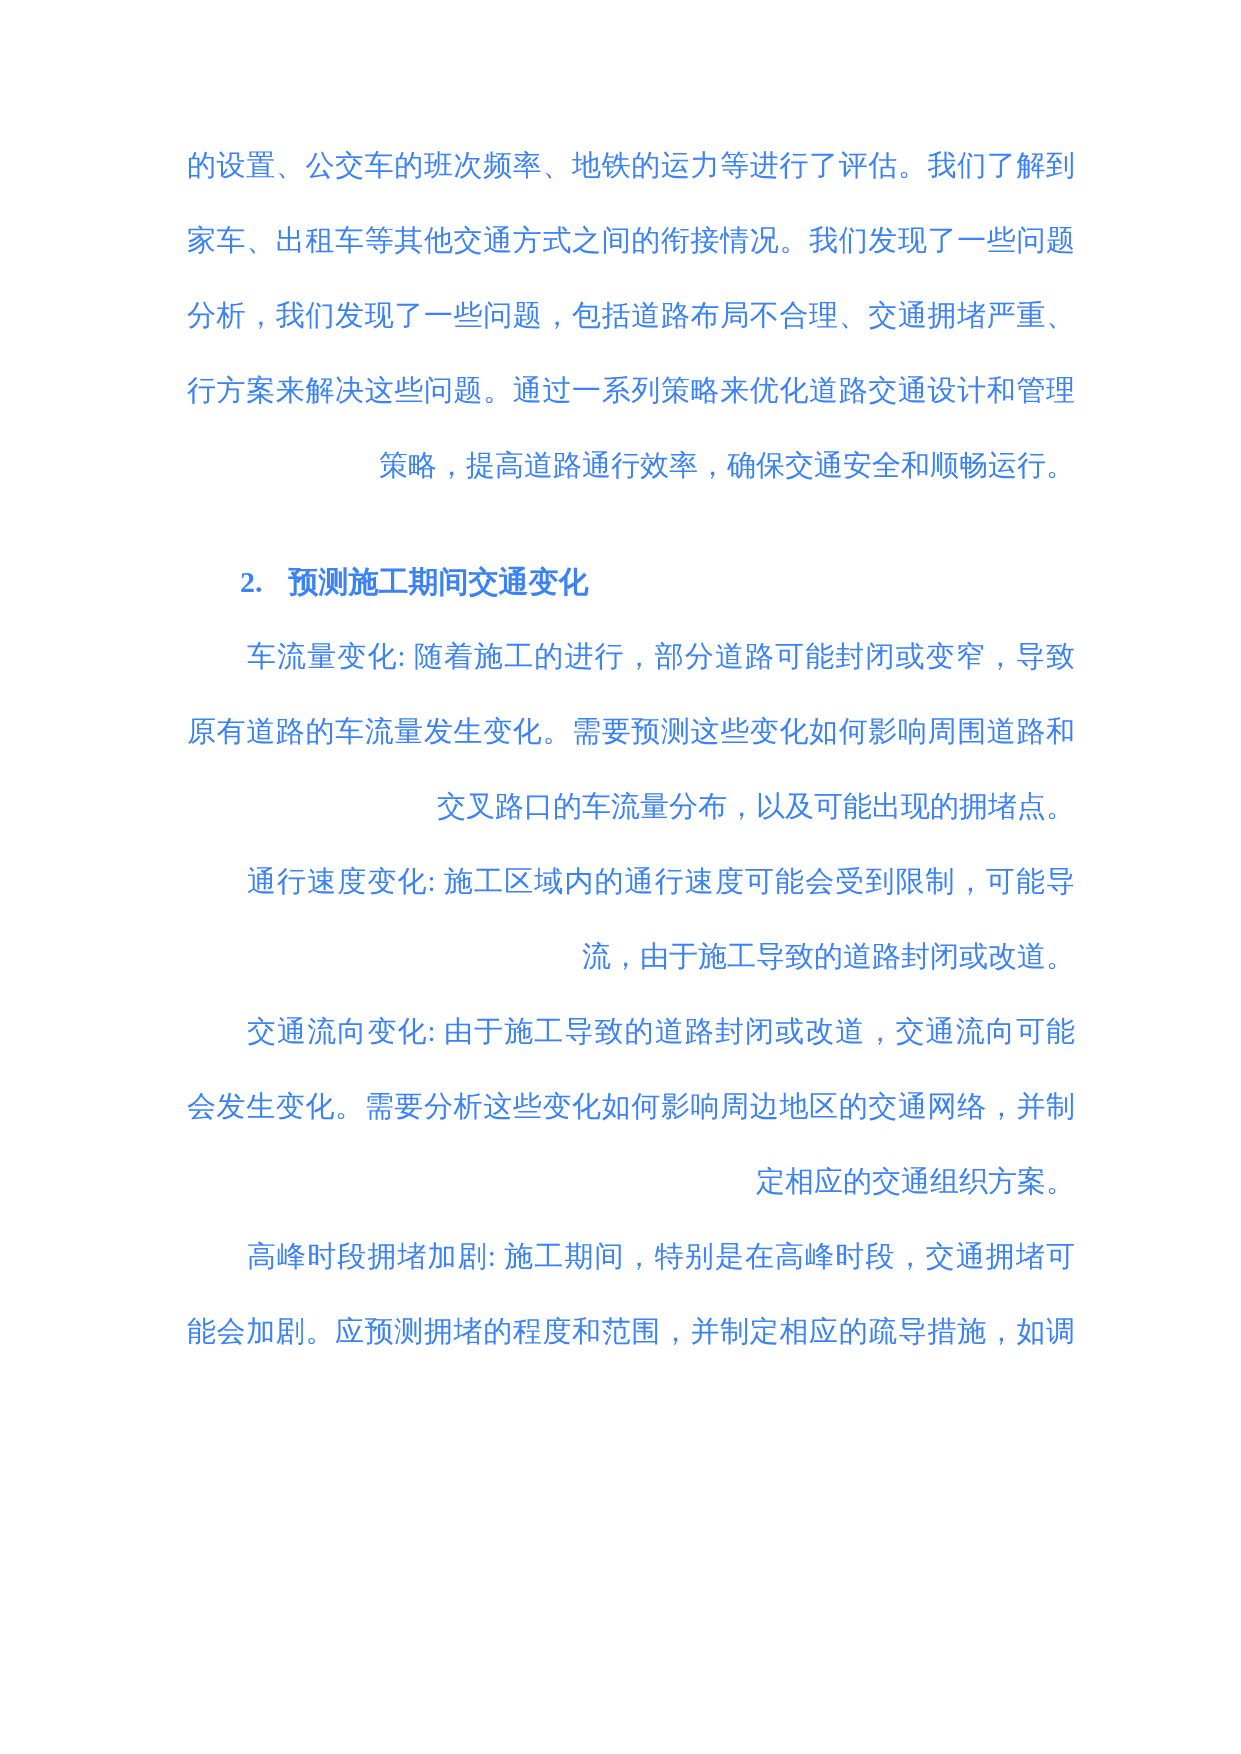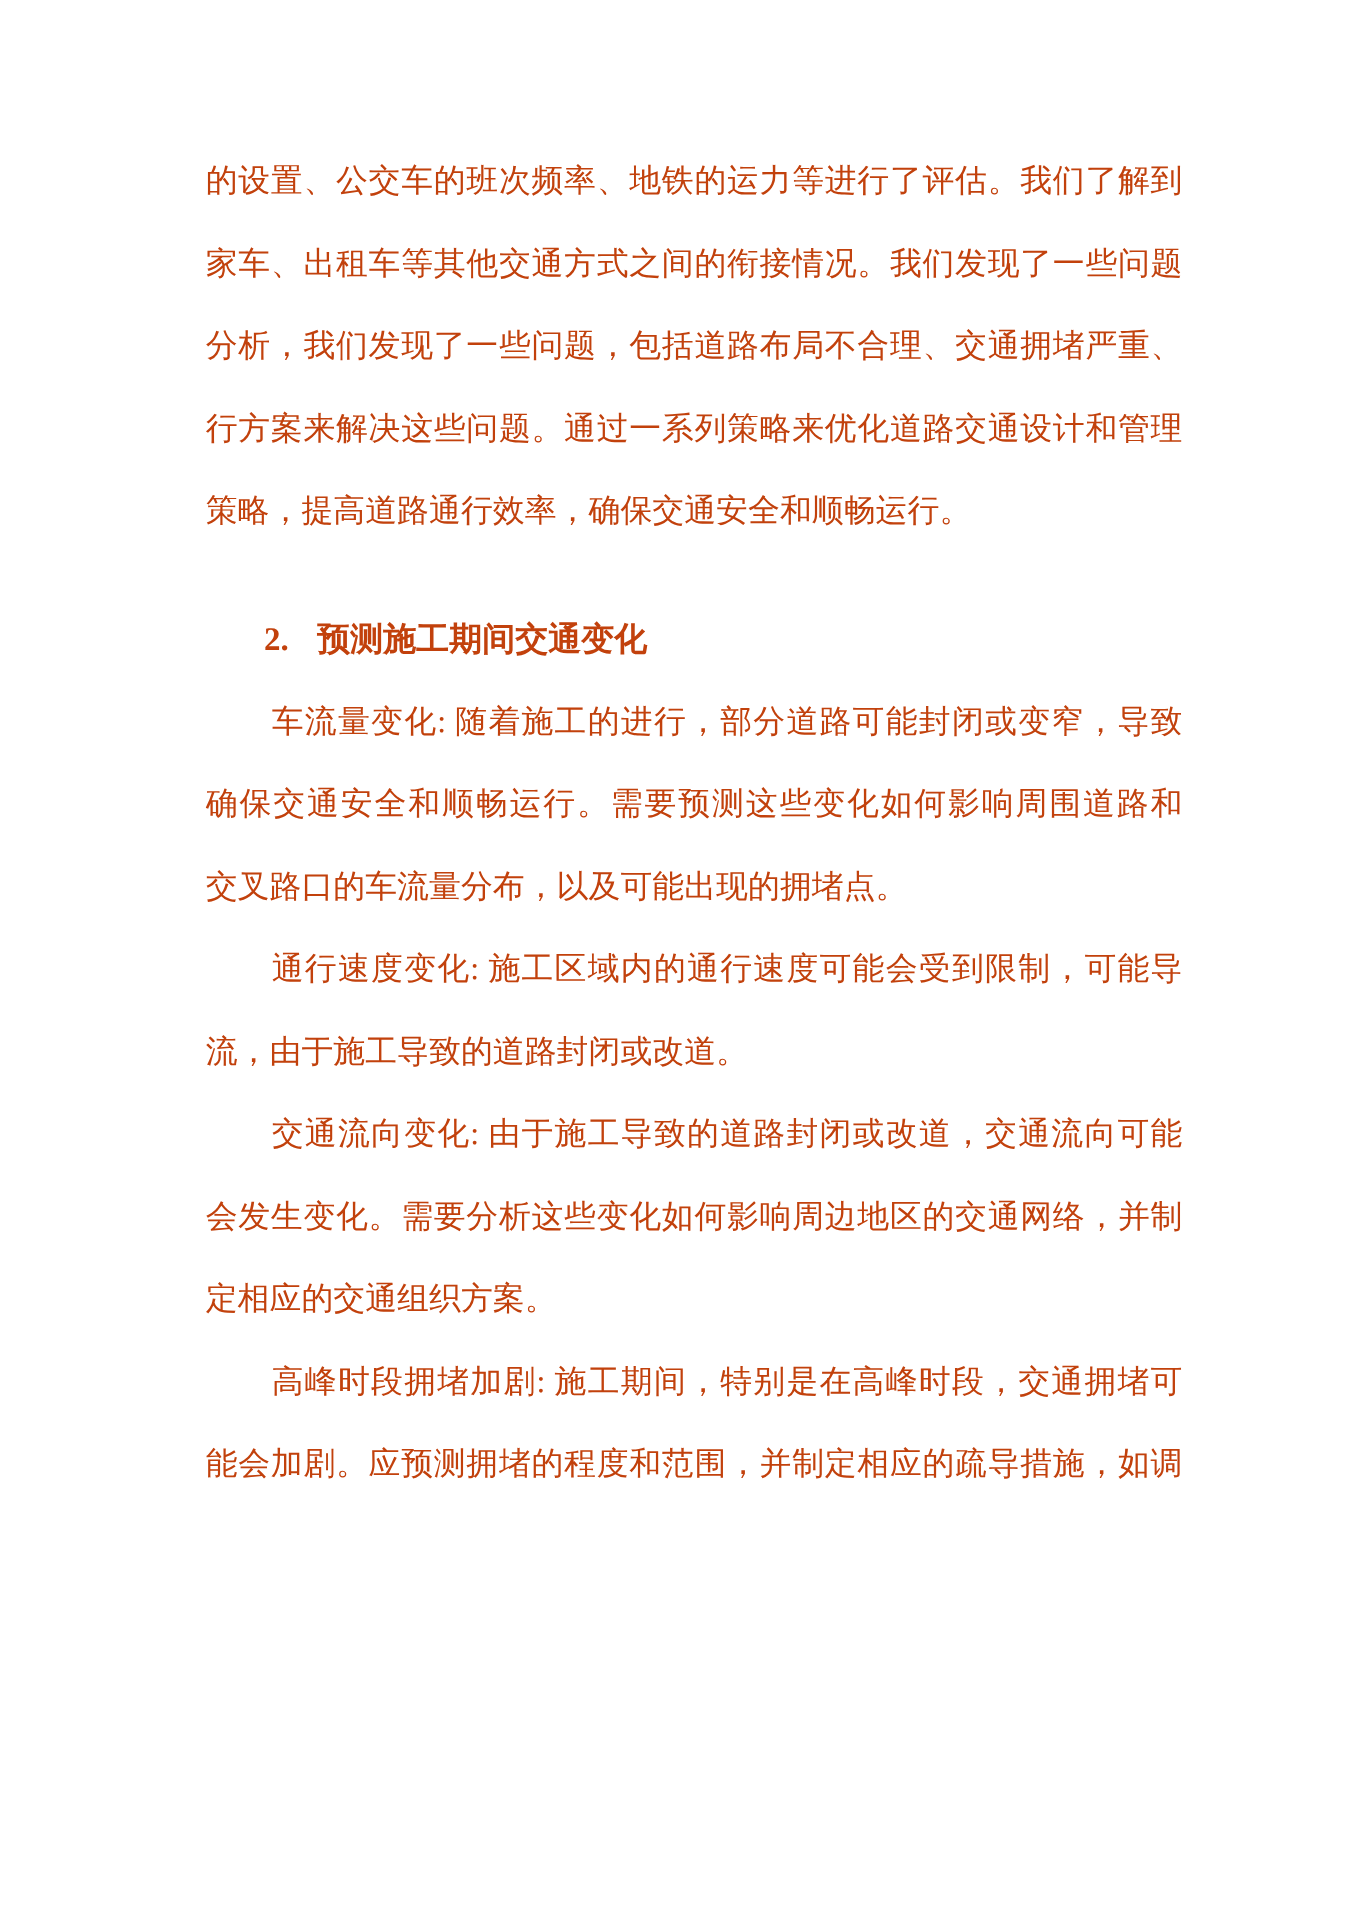--- a/index.html
+++ b/index.html
@@ -5,35 +5,35 @@
   html, body {
     margin: 0;
     padding: 0;
     background: #ffffff;
   }
   .page {
     position: relative;
     width: 1241px;
     height: 1754px;
     background: #ffffff;
-    color: #c2410c;
+    color: #3b82f6;
     font-family: "Liberation Serif", "DejaVu Serif", serif;
     overflow: hidden;
   }
   .content {
     position: absolute;
     left: 187px;
     top: 128px;
     width: 888px;
   }
   .line {
     font-size: 29px;
     line-height: 75px;
     height: 75px;
-    text-align: left;
+    text-align: right;
     white-space: normal;
     overflow: hidden;
   }
   
   .line.just {
     text-align: justify;
     text-align-last: justify;
   }
   .line.indent {
     padding-left: 60px;
@@ -58,21 +58,21 @@
 
 <div class="page">
   <div class="content">
       <div class="line just">的设置、公交车的班次频率、地铁的运力等进行了评估。我们了解到</div>
       <div class="line just">家车、出租车等其他交通方式之间的衔接情况。我们发现了一些问题</div>
       <div class="line just">分析，我们发现了一些问题，包括道路布局不合理、交通拥堵严重、</div>
       <div class="line just">行方案来解决这些问题。通过一系列策略来优化道路交通设计和管理</div>
       <div class="line">策略，提高道路通行效率，确保交通安全和顺畅运行。</div>
       <div class="heading"><span class="num">2.</span><span>预测施工期间交通变化</span></div>
       <div class="line just indent">车流量变化: 随着施工的进行，部分道路可能封闭或变窄，导致</div>
-      <div class="line just">确保交通安全和顺畅运行。需要预测这些变化如何影响周围道路和</div>
+      <div class="line just">原有道路的车流量发生变化。需要预测这些变化如何影响周围道路和</div>
       <div class="line">交叉路口的车流量分布，以及可能出现的拥堵点。</div>
       <div class="line just indent">通行速度变化: 施工区域内的通行速度可能会受到限制，可能导</div>
       <div class="line">流，由于施工导致的道路封闭或改道。</div>
       <div class="line just indent">交通流向变化: 由于施工导致的道路封闭或改道，交通流向可能</div>
       <div class="line just">会发生变化。需要分析这些变化如何影响周边地区的交通网络，并制</div>
       <div class="line">定相应的交通组织方案。</div>
       <div class="line just indent">高峰时段拥堵加剧: 施工期间，特别是在高峰时段，交通拥堵可</div>
       <div class="line just">能会加剧。应预测拥堵的程度和范围，并制定相应的疏导措施，如调</div>
     </div>
 </div>

